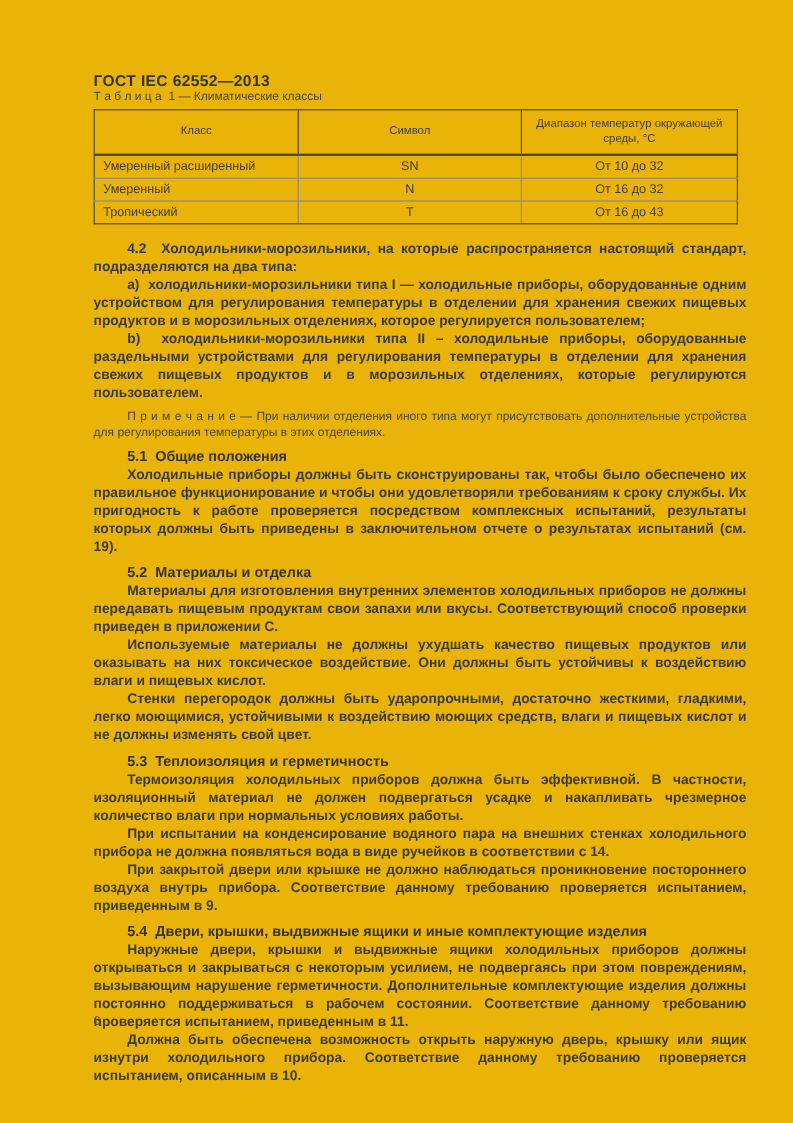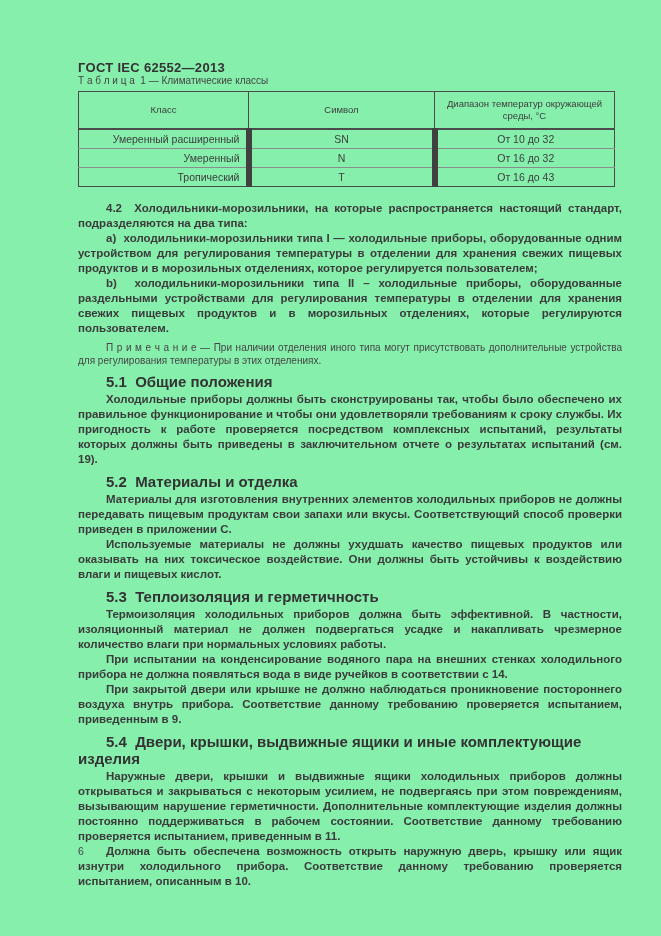--- a/index.html
+++ b/index.html
@@ -1,20 +1,20 @@
 <!DOCTYPE html>
 <html lang="ru"><head>
 <meta charset="utf-8">
 <style>
   html, body { margin: 0; padding: 0; background: #ffffff; }
   .page {
     position: relative;
     width: 661px;
     height: 936px;
-    background: #86efac;
+    background: #eab308;
     font-family: "Liberation Sans", "DejaVu Sans", sans-serif;
     color: #3b3b3b;
     overflow: hidden;
   }
   .content {
     position: absolute;
     left: 78px;
     top: 60px;
     width: 544px;
   }
@@ -52,23 +52,23 @@
   table.climate th + th, table.climate td + td { border-left: 1px solid #6f6f6f; }
   table.climate td {
     border: 1px solid #8c8c8c;
     border-left: 1.5px solid #4b4b4b;
     font-size: 10.5px;
     text-align: center;
     vertical-align: middle;
     height: 18px;
     padding: 0 6px;
   }
-  table.climate td.cls { text-align: right; padding-left: 24px; }
+  table.climate td.cls { text-align: left; padding-left: 7px; }
   table.climate td:last-child { border-right: 1.5px solid #4b4b4b; }
-  table.climate td + td { border-left: 6px solid #404040; }
+  table.climate td + td { border-left: 1px solid #404040; }
   table.climate tr:last-child td { border-bottom: 1.5px solid #4b4b4b; }
   .para {
     margin: 0;
     font-size: 11.5px;
     line-height: 15px;
     text-align: justify;
     text-indent: 28px;
     color: #3b3b3b;
     font-weight: bold;
   }
@@ -83,21 +83,21 @@
   }
   .sec-heading {
     margin: 17px 0 13px 0;
     font-size: 14.5px;
     font-weight: bold;
     text-indent: 28px;
     color: #333333;
   }
   .sub-heading {
     margin: 6px 0 2px 0;
-    font-size: 15px;
+    font-size: 12px;
     font-weight: bold;
     text-indent: 28px;
     color: #333333;
   }
   .page-number {
     position: absolute;
     left: 78px;
     top: 845px;
     font-size: 10.5px;
     color: #454545;
@@ -150,20 +150,21 @@
     <p class="para">b)&nbsp; холодильники-морозильники типа II – холодильные приборы, оборудованные раздельными устройствами для регулирования температуры в отделении для хранения свежих пищевых продуктов и в морозильных отделениях, которые регулируются пользователем.</p>
     <p class="note">П р и м е ч а н и е — При наличии отделения иного типа могут присутствовать дополнительные устройства для регулирования температуры в этих отделениях.</p>
 
 
     <div class="sub-heading">5.1&nbsp; Общие положения</div>
     <p class="para">Холодильные приборы должны быть сконструированы так, чтобы было обеспечено их правильное функционирование и чтобы они удовлетворяли требованиям к сроку службы. Их пригодность к работе проверяется посредством комплексных испытаний, результаты которых должны быть приведены в заключительном отчете о результатах испытаний (см. 19).</p>
 
     <div class="sub-heading">5.2&nbsp; Материалы и отделка</div>
     <p class="para">Материалы для изготовления внутренних элементов холодильных приборов не должны передавать пищевым продуктам свои запахи или вкусы. Соответствующий способ проверки приведен в приложении С.</p>
     <p class="para">Используемые материалы не должны ухудшать качество пищевых продуктов или оказывать на них токсическое воздействие. Они должны быть устойчивы к воздействию влаги и пищевых кислот.</p>
+    <p class="para">Стенки перегородок должны быть ударопрочными, достаточно жесткими, гладкими, легко моющимися, устойчивыми к воздействию моющих средств, влаги и пищевых кислот и не должны изменять свой цвет.</p>
 
     <div class="sub-heading">5.3&nbsp; Теплоизоляция и герметичность</div>
     <p class="para">Термоизоляция холодильных приборов должна быть эффективной. В частности, изоляционный материал не должен подвергаться усадке и накапливать чрезмерное количество влаги при нормальных условиях работы.</p>
     <p class="para">При испытании на конденсирование водяного пара на внешних стенках холодильного прибора не должна появляться вода в виде ручейков в соответствии с 14.</p>
     <p class="para">При закрытой двери или крышке не должно наблюдаться проникновение постороннего воздуха внутрь прибора. Соответствие данному требованию проверяется испытанием, приведенным в 9.</p>
 
     <div class="sub-heading">5.4&nbsp; Двери, крышки, выдвижные ящики и иные комплектующие изделия</div>
     <p class="para">Наружные двери, крышки и выдвижные ящики холодильных приборов должны открываться и закрываться с некоторым усилием, не подвергаясь при этом повреждениям, вызывающим нарушение герметичности. Дополнительные комплектующие изделия должны постоянно поддерживаться в рабочем состоянии. Соответствие данному требованию проверяется испытанием, приведенным в 11.</p>
     <p class="para">Должна быть обеспечена возможность открыть наружную дверь, крышку или ящик изнутри холодильного прибора. Соответствие данному требованию проверяется испытанием, описанным в 10.</p>
 

